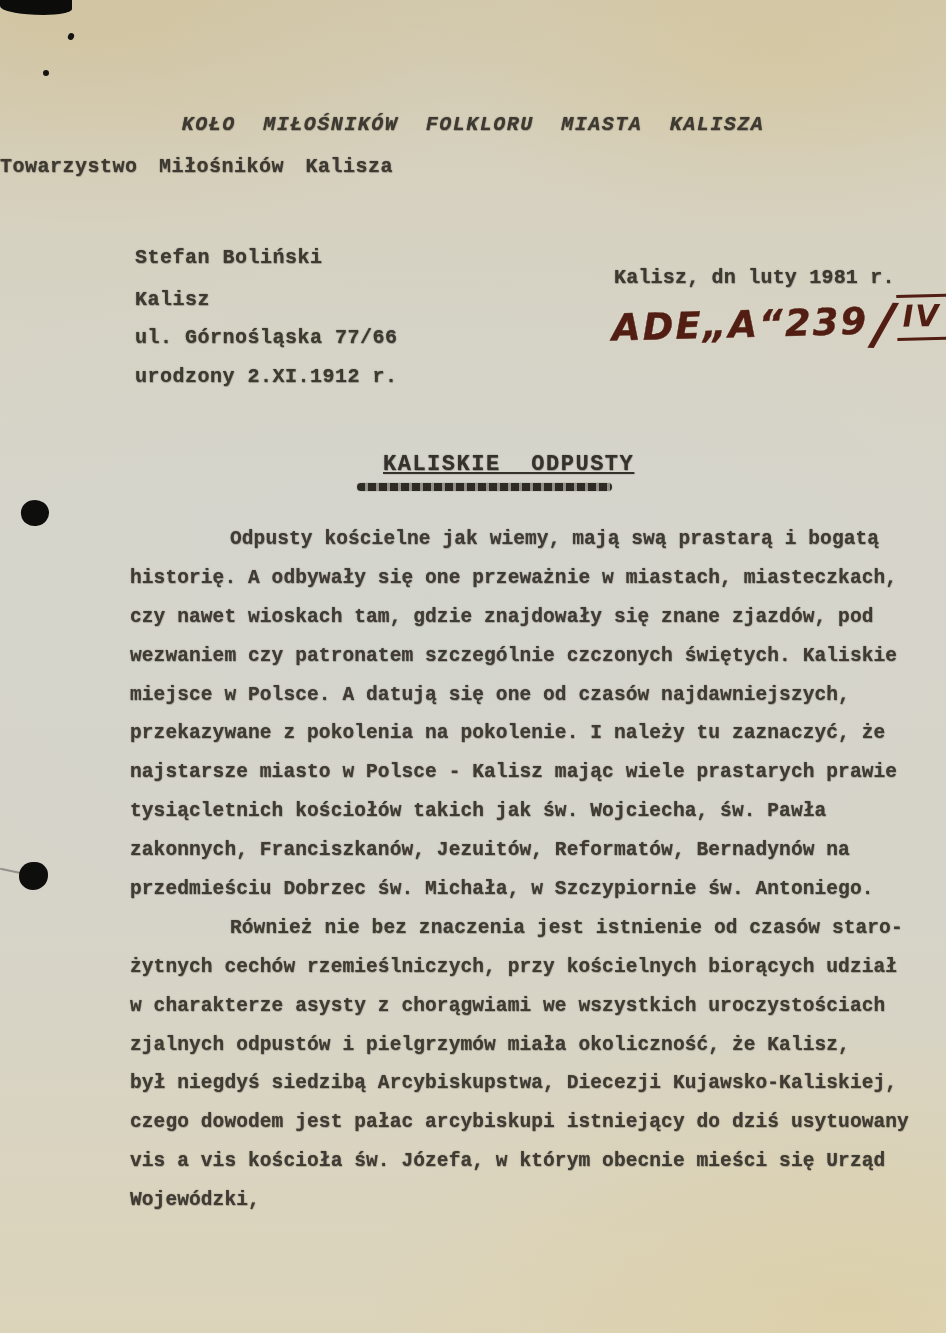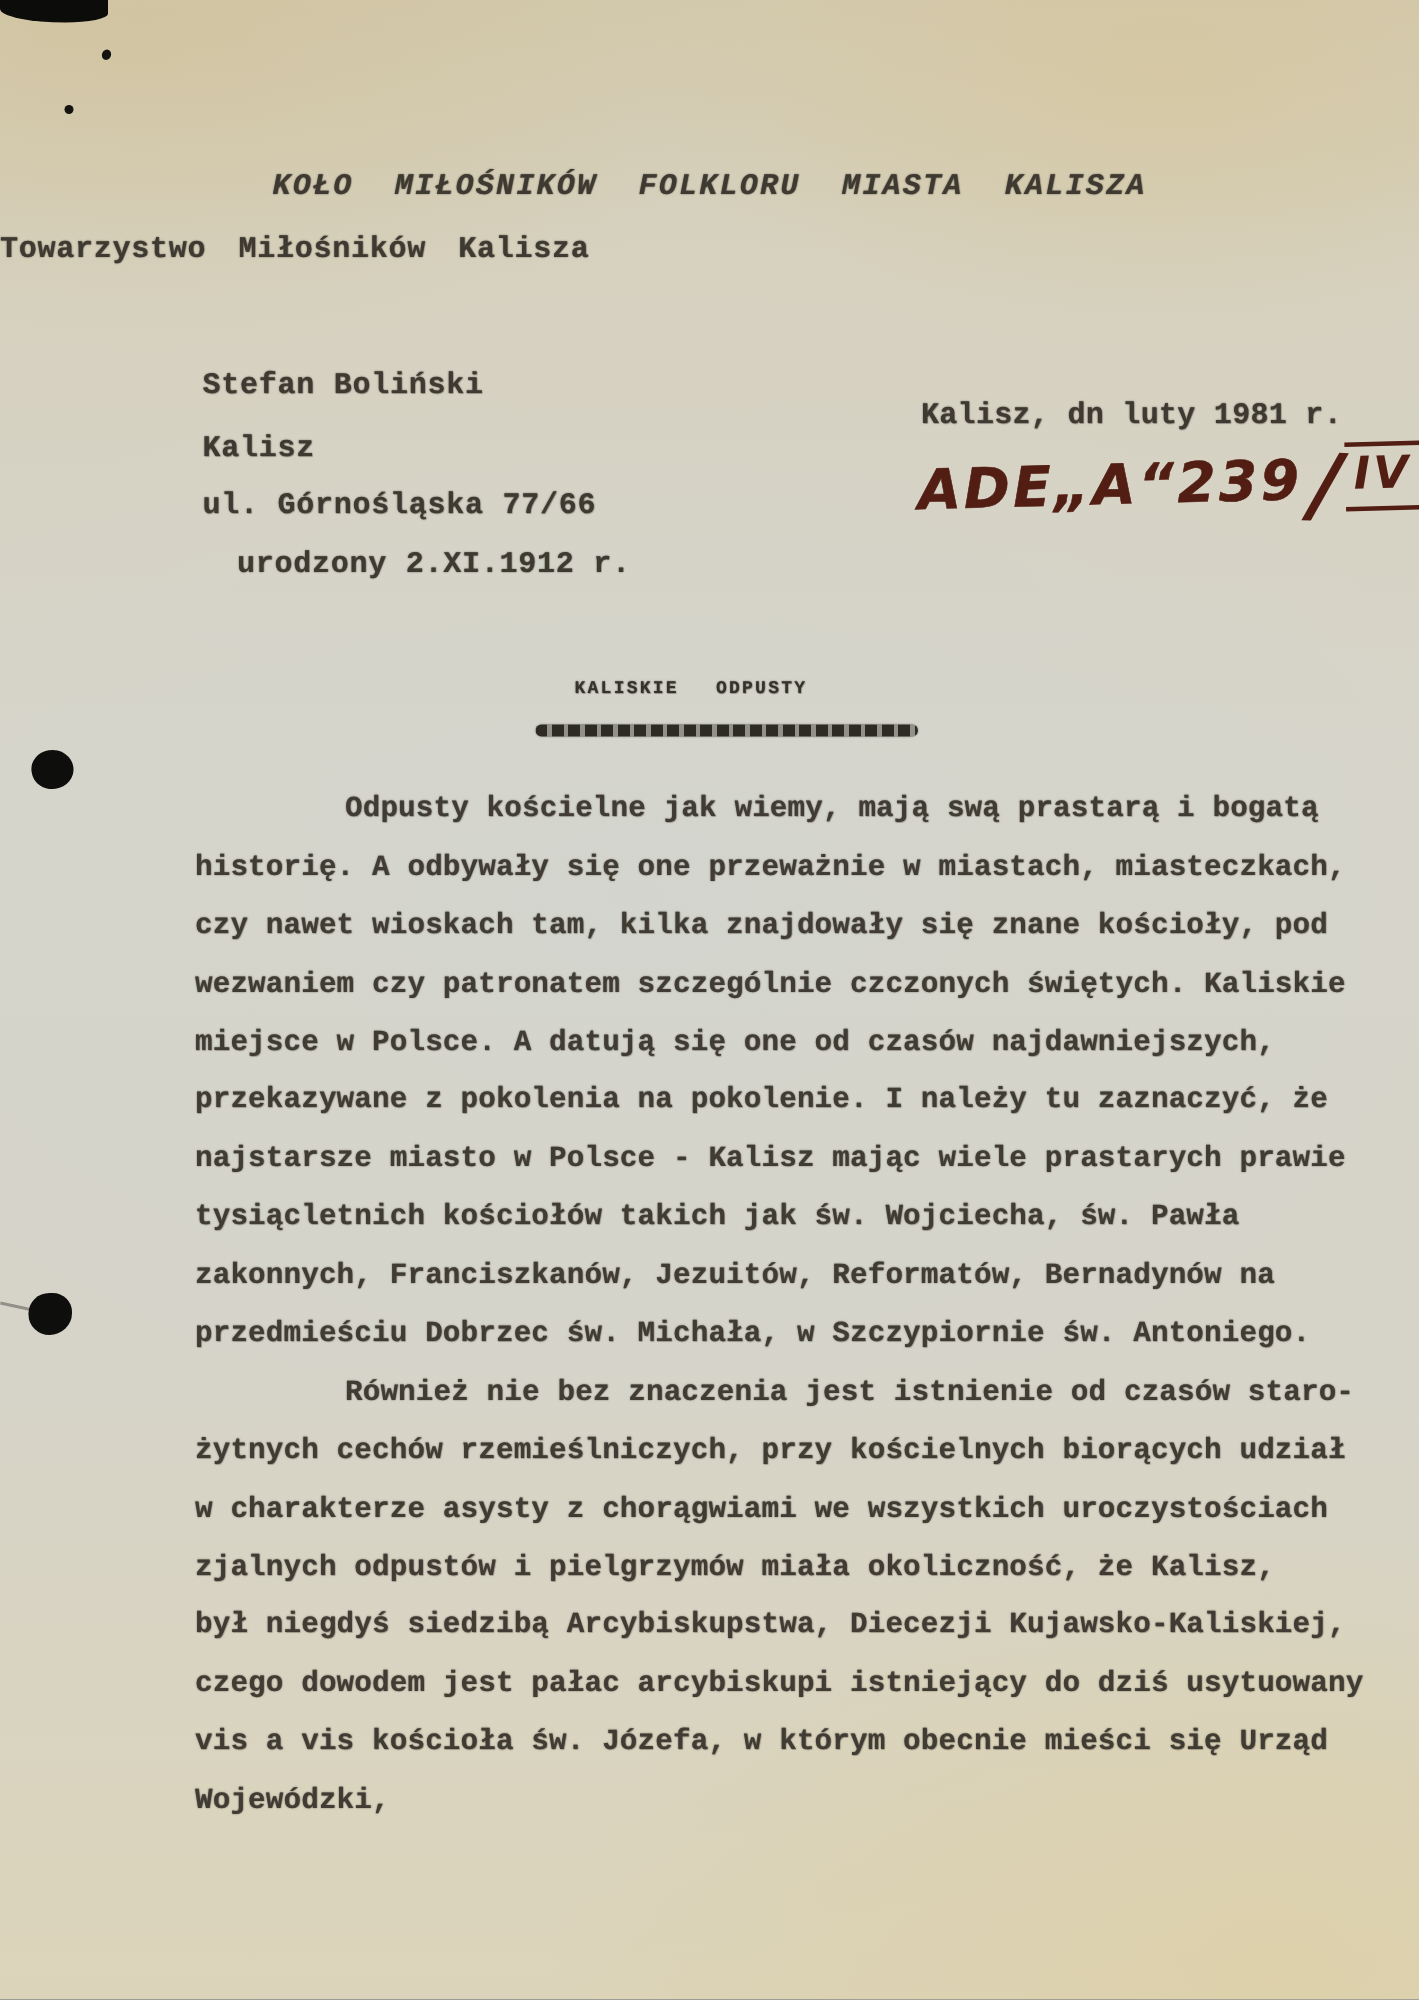--- a/index.html
+++ b/index.html
@@ -22,41 +22,41 @@
     white-space:nowrap;
     font-weight:bold;
     color:#3e3a32;
     text-shadow:0 0 1.2px rgba(55,50,42,0.75), 0.5px 0.5px 0 rgba(55,50,42,0.25);
   }
   
   .org1{top:113px;left:0;width:946px;text-align:center;font-size:20px;word-spacing:14px;letter-spacing:1.5px;font-style:italic;}
   .org2{top:155px;left:0;width:946px;font-size:20px;word-spacing:9px;letter-spacing:0.5px;}
   
   .sender-line{left:135px;font-size:20px;letter-spacing:0.5px;}
-  .s0{top:246px;} .s1{top:288px;} .s2{top:326px;} .s3{top:365px;margin-left:23px;}
+  .s0{top:246px;} .s1{top:288px;} .s2{top:326px;} .s3{top:365px;}
   
   .dateline{top:266px;left:614px;font-size:20px;letter-spacing:0.2px;}
   
   .annotation{
     position:absolute;top:294px;left:612px;
     font-family:"DejaVu Sans",sans-serif;
     font-style:italic;
     color:#521d12;
     transform:rotate(-1.5deg);
     white-space:nowrap;
   }
   .ann-code{font-size:37px;letter-spacing:2px;font-weight:bold;-webkit-text-stroke:0.4px #521d12;}
   .ann-slash{font-size:56px;font-weight:bold;vertical-align:-10px;display:inline-block;transform:rotate(4deg);margin:0 2px 0 6px;}
   .ann-numeral{
     display:inline-block;font-size:30px;font-weight:bold;
     border-top:3px solid #521d12;border-bottom:3px solid #521d12;
     padding:1px 10px 4px 6px;vertical-align:6px;letter-spacing:2px;
   }
   
-  .doc-title{top:452px;left:383px;font-size:12px;letter-spacing:1.5px;word-spacing:16px;color:#35322b;}
+  .doc-title{top:452px;left:383px;font-size:22px;letter-spacing:1.5px;word-spacing:16px;color:#35322b;text-decoration:underline;}
   .title-underline{
     position:absolute;top:483px;left:357px;width:255px;height:8px;
     border-radius:4px;
     background:repeating-linear-gradient(90deg,#2e2b25 0 8px,rgba(46,43,37,0.4) 8px 11px);
     box-shadow:0 0 1px rgba(40,38,32,0.8);
   }
   
   .body-block{position:absolute;top:524px;left:130px;width:816px;}
   .body-line{
     height:38.9px;line-height:30px;
@@ -105,21 +105,21 @@
   <div class="annotation">
     <span class="ann-code">ADE„A“239</span><span class="ann-slash">/</span><span class="ann-numeral">IV</span>
   </div>
 
   <div class="typed doc-title">KALISKIE ODPUSTY</div>
   <div class="title-underline"></div>
 
   <div class="body-block">
     <div class="body-line indent">Odpusty kościelne jak wiemy, mają swą prastarą i bogatą</div>
     <div class="body-line">historię. A odbywały się one przeważnie w miastach, miasteczkach,</div>
-    <div class="body-line">czy nawet wioskach tam, kilka znajdowały się znane kościoły, pod</div>
+    <div class="body-line">czy nawet wioskach tam, gdzie znajdowały się znane zjazdów, pod</div>
     <div class="body-line">wezwaniem czy patronatem szczególnie czczonych świętych. Kaliskie</div>
     <div class="body-line">miejsce w Polsce. A datują się one od czasów najdawniejszych,</div>
     <div class="body-line">przekazywane z pokolenia na pokolenie. I należy tu zaznaczyć, że</div>
     <div class="body-line">najstarsze miasto w Polsce - Kalisz mając wiele prastarych prawie</div>
     <div class="body-line">tysiącletnich kościołów takich jak św. Wojciecha, św. Pawła</div>
     <div class="body-line">zakonnych, Franciszkanów, Jezuitów, Reformatów, Bernadynów na</div>
     <div class="body-line">przedmieściu Dobrzec św. Michała, w Szczypiornie św. Antoniego.</div>
     <div class="body-line indent">Również nie bez znaczenia jest istnienie od czasów staro-</div>
     <div class="body-line">żytnych cechów rzemieślniczych, przy kościelnych biorących udział</div>
     <div class="body-line">w charakterze asysty z chorągwiami we wszystkich uroczystościach</div>

